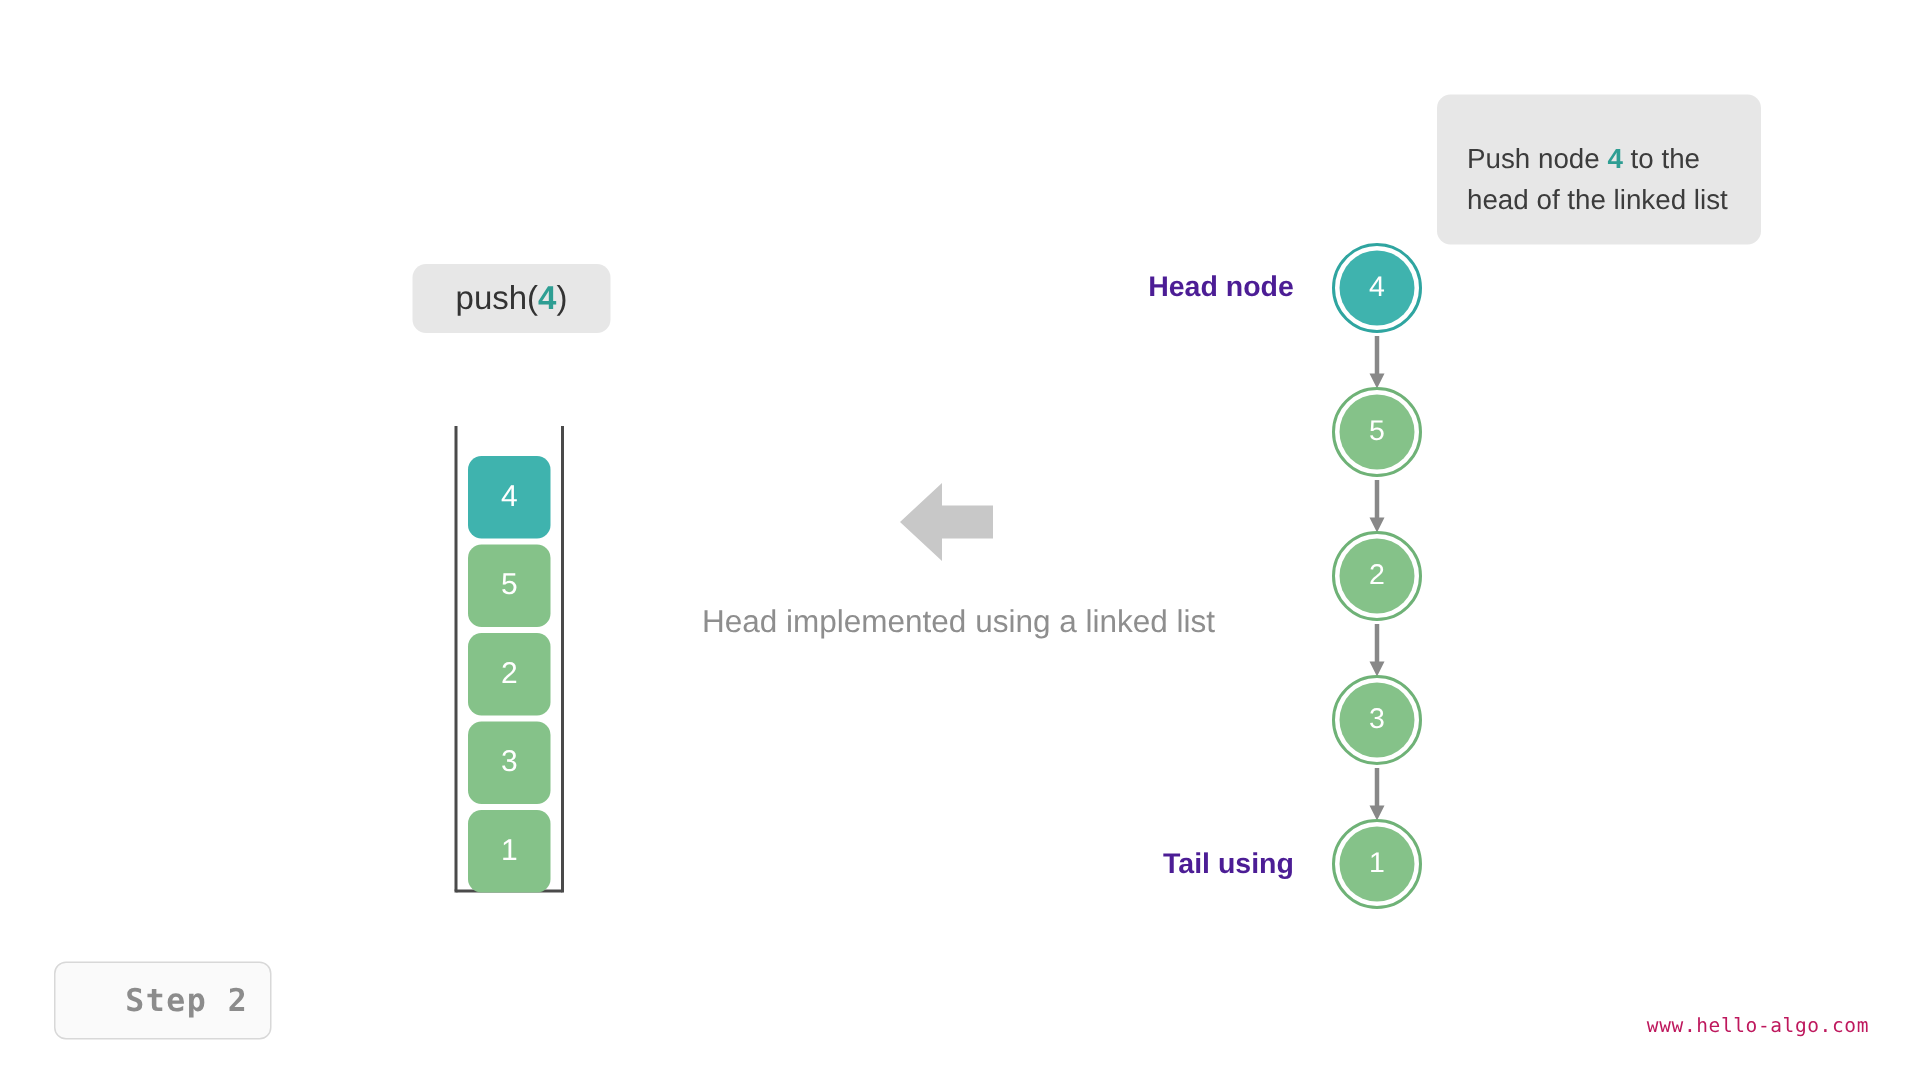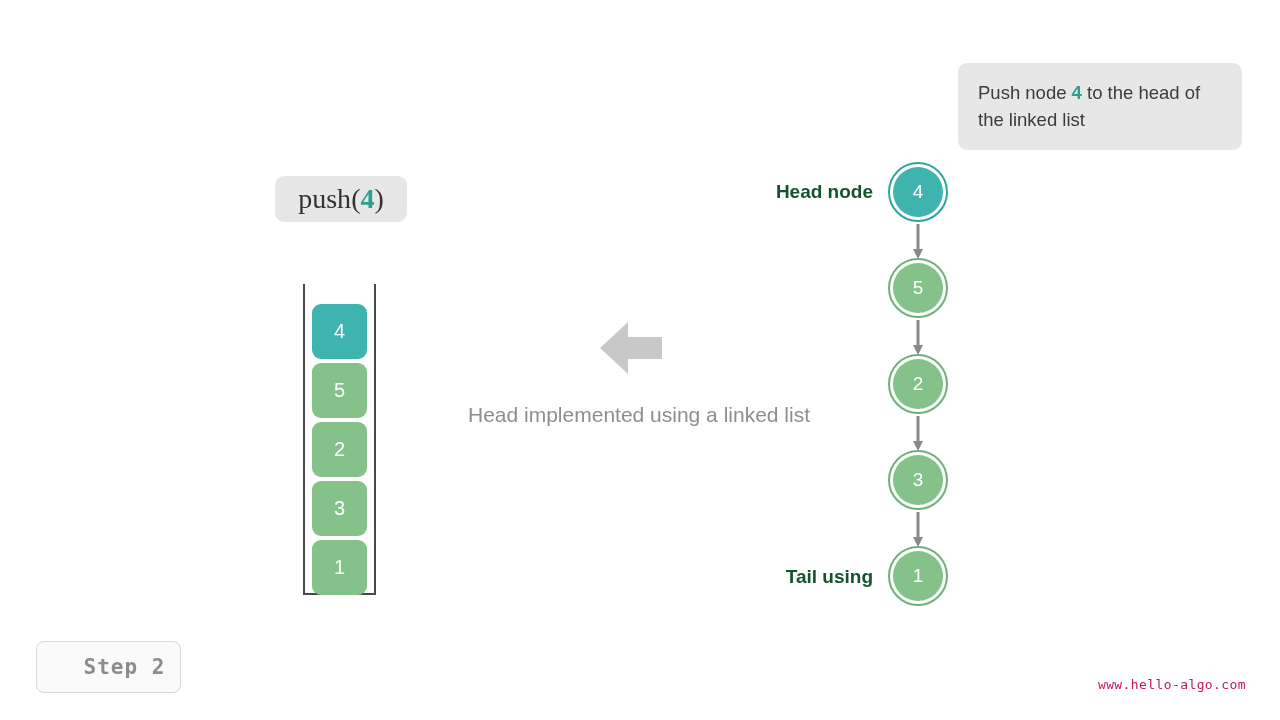--- a/index.html
+++ b/index.html
@@ -14,23 +14,23 @@
     background: #ffffff;
     overflow: hidden;
     font-family: "Liberation Sans", sans-serif;
   }
 
   
   #description-box {
     position: absolute;
     left: 958px;
     top: 63px;
-    width: 284px;
+    width: 216px;
     box-sizing: border-box;
-    padding: 16px 20px 17px 20px;
+    padding: 29px 20px 17px 20px;
     background: #e7e7e7;
     border-radius: 9px;
     color: #3c3c3c;
     font-size: 18.5px;
     line-height: 27px;
   }
   #description-box .hl {
     color: #2e9e93;
     font-weight: bold;
   }
@@ -41,22 +41,22 @@
     left: 275px;
     top: 176px;
     width: 132px;
     height: 46px;
     box-sizing: border-box;
     background: #e7e7e7;
     border-radius: 9px;
     display: flex;
     align-items: center;
     justify-content: center;
-    font-family: Liberation Serif, serif;
-    font-size: 28px;
+    font-family: Liberation Sans, sans-serif;
+    font-size: 22px;
     color: #333333;
     letter-spacing: 0px;
   }
   #op-label-box .hl {
     color: #2e9e93;
     font-weight: bold;
   }
 
   
   #stack-container {
@@ -164,24 +164,24 @@
     font-weight: 500;
   }
   .ll-arrow {
     position: absolute;
     left: 152px;
     width: 12px;
     height: 36px;
   }
   .ll-side-label {
     position: absolute;
-    color: #14532d;
+    color: #4c1d95;
     font-size: 19px;
     font-weight: bold;
-    text-align: right;
+    text-align: center;
     white-space: nowrap;
   }
   #head-node-label { left: -5px; top: 31px; width: 118px; }
   #tail-node-label { left: 5px; top: 416px; width: 108px; }
 
   
   #step-badge {
     position: absolute;
     left: 36px;
     top: 641px;

